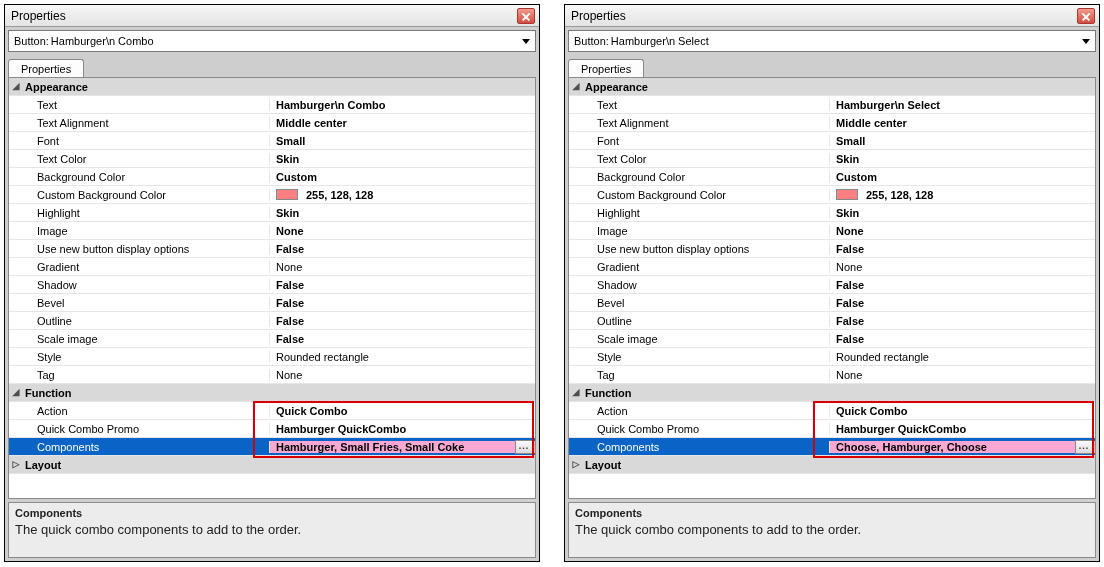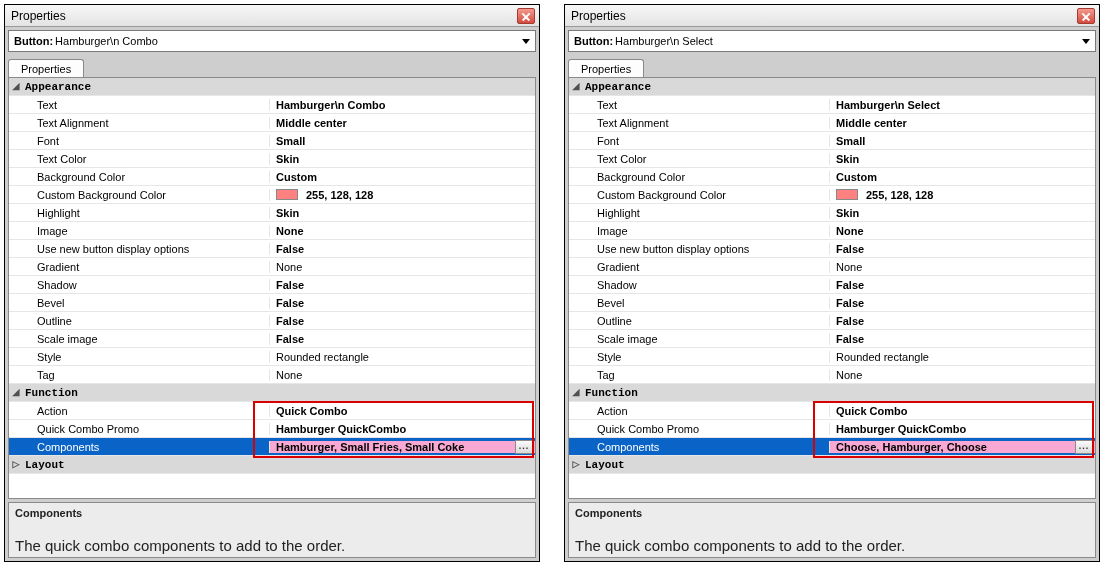--- a/index.html
+++ b/index.html
@@ -6,44 +6,44 @@
     body { font-family:Tahoma,Verdana,sans-serif; font-size:11px; color:#000; background:#fff; width:1104px; height:567px; }
     .canvas { display:flex; gap:24px; padding:4px; }
     .panel { flex:1; border:1px solid #000; background:#cecece; display:flex; flex-direction:column; height:558px; }
     .titlebar { display:flex; align-items:center; justify-content:space-between; background:linear-gradient(#f7f7f7,#e3e3e3); border-bottom:1px solid #9a9a9a; padding:2px 4px 2px 6px; height:22px; }
     .titlebar-text { font-size:12px; color:#000; }
     .close-btn { width:18px; height:16px; background:linear-gradient(#f49a8f,#d54a3f); border:1px solid #a63b33; border-radius:2px; position:relative; }
     .close-btn::before, .close-btn::after { content:""; position:absolute; left:3px; top:7px; width:10px; height:1.5px; background:#fff; }
     .close-btn::before { transform:rotate(45deg); }
     .close-btn::after  { transform:rotate(-45deg); }
     .selector { margin:3px 3px 0 3px; background:#fff; border:1px solid #7a7a7a; height:22px; display:flex; align-items:center; padding:0 5px; }
-    .selector .lbl { font-weight:bold; }
+    .selector .lbl { font-weight:normal; }
     .selector .val { margin-left:2px; flex:1; }
     .selector .dd { width:0;height:0;border-left:4px solid transparent;border-right:4px solid transparent;border-top:5px solid #000; }
     .tab-strip { margin:3px 3px 0 3px; height:22px; display:flex; align-items:flex-end; }
     .tab { background:#fdfdfd; border:1px solid #8a8a8a; border-bottom:none; border-radius:3px 3px 0 0; padding:3px 12px; font-size:11px; position:relative; top:1px; }
     .grid-wrap { margin:0 3px; border:1px solid #8a8a8a; background:#fff; flex:1; overflow:hidden; position:relative; }
     .row { display:flex; align-items:center; height:18px; border-bottom:1px solid #e6e6e6; }
     .row:last-child { border-bottom:none; }
     .row.cat { background:#d9d9d9; font-weight:bold; }
     .exp { width:14px; display:flex; justify-content:center; align-items:center; color:#505050; font-size:9px; line-height:1; }
     .exp.spacer { color:transparent; }
     .indent { width:12px; }
     .lbl-cell { flex:0 0 234px; padding-left:2px; white-space:nowrap; overflow:hidden; text-overflow:ellipsis; }
-    .row.cat .lbl-cell { flex:1;font-family:Liberation Mono, monospace; }
+    .row.cat .lbl-cell { flex:1; }
     .val-cell { flex:1; border-left:1px solid #e6e6e6; padding-left:6px; white-space:nowrap; overflow:hidden; display:flex; align-items:center; }
     .bold { font-weight:bold; }
     .row.sel { background:#0a64c8; color:#fff; }
     .row.sel .val-cell { background:#f9a8d4; color:#000; }
     .swatch { width:22px; height:11px; background:#ff8080; border:1px solid #888; margin-right:8px; }
     .highlight-box { position:absolute; border:2px solid #d80000; pointer-events:none; }
     .ellipsis-btn { position:absolute; right:2px; width:18px; height:14px; background:linear-gradient(#fbfbfb,#dadada); border:1px solid #8a8a8a; display:flex; align-items:center; justify-content:center; font-weight:bold; font-size:9px; letter-spacing:1px; color:#333; line-height:1; }
     .desc { margin:3px 3px 3px 3px; border:1px solid #8a8a8a; background:#ececec; padding:4px 6px; height:56px; }
     .desc .d-title { font-weight:bold; font-size:11px; color:#222; }
-    .desc .d-body { font-size:15px; color:#222; margin-top:18px; }
+    .desc .d-body { font-size:13px; color:#222; margin-top:3px; }
   </style>
 </head>
 <body>
 
 <div class="canvas">
 
   <div class="panel">
     <div class="titlebar">
       <span class="titlebar-text">Properties</span>
       <div class="close-btn"></div>

